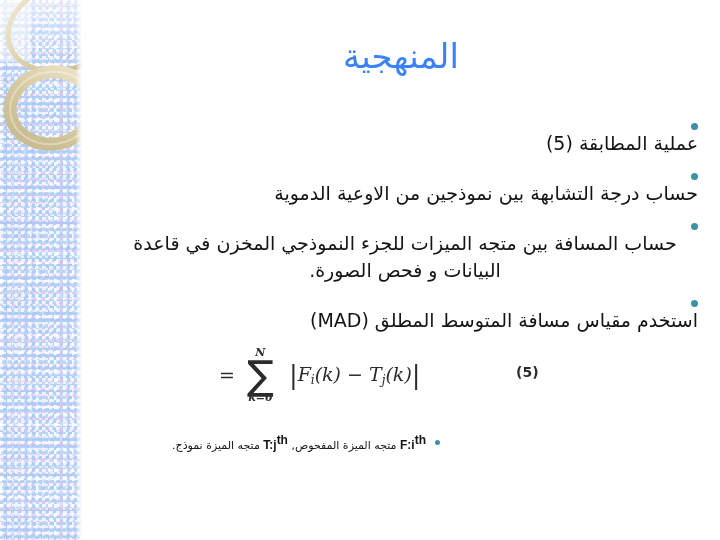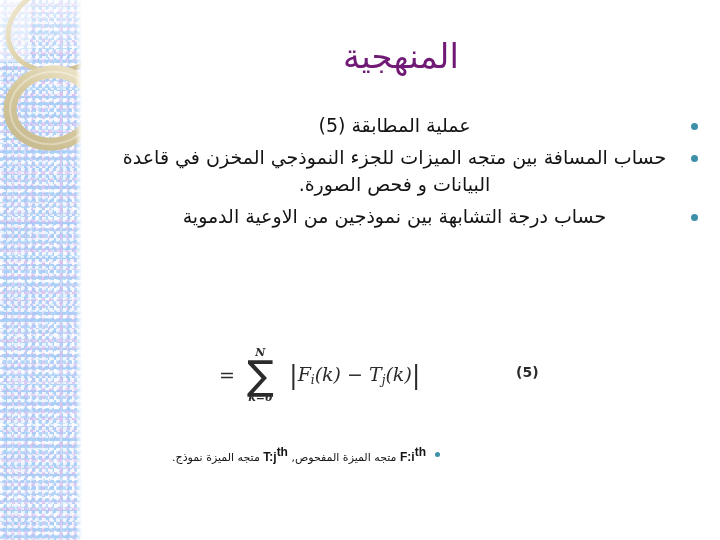--- a/index.html
+++ b/index.html
@@ -74,37 +74,37 @@
   #title {
     position: absolute;
     left: 82px;
     top: 36px;
     width: 638px;
     text-align: center;
     direction: rtl;
     font-family: "DejaVu Sans", "Liberation Sans", sans-serif;
     font-size: 34px;
     font-weight: 400;
-    color: #701a75;
+    color: #3b82f6;
     letter-spacing: 0;
     white-space: nowrap;
   }
 
   
   #body {
     position: absolute;
     right: 22px;
     top: 112px;
     width: 590px;
     direction: rtl;
     text-align: center;
   }
   .bullet-row {
     display: flex;
-    flex-direction: row;
+    flex-direction: column;
     align-items: flex-start;
     justify-content: flex-start;
     margin-bottom: 5px;
   }
   .bullet-dot {
     flex: 0 0 auto;
     width: 7px;
     height: 7px;
     border-radius: 50%;
     background: #3E8FA8;
@@ -171,21 +171,21 @@
     font-family: "DejaVu Sans", "Liberation Sans", sans-serif;
     font-size: 14px;
     font-weight: bold;
     color: #2b2b2b;
   }
 
   
   #footnote-row {
     position: absolute;
     right: 280px;
-    top: 444px;
+    top: 432px;
     display: flex;
     flex-direction: row;
     align-items: flex-start;
     direction: rtl;
   }
   #footnote-dot {
     width: 5px;
     height: 5px;
     border-radius: 50%;
     background: #3E8FA8;
@@ -251,28 +251,32 @@
 
   <div id="body">
 
     <div class="bullet-row">
       <span class="bullet-dot"></span>
       <span class="bullet-text">عملية المطابقة (5)</span>
     </div>
 
     <div class="bullet-row">
       <span class="bullet-dot"></span>
-      <span class="bullet-text">حساب المسافة بين متجه الميزات للجزء النموذجي المخزن في قاعدة البيانات و فحص الصورة.</span>
+      <span class="bullet-text">حساب درجة التشابهة بين نموذجين من الاوعية الدموية</span>
     </div>
 
     <div class="bullet-row">
       <span class="bullet-dot"></span>
-      <span class="bullet-text">حساب درجة التشابهة بين نموذجين من الاوعية الدموية</span>
-    </div>
-
+      <span class="bullet-text">حساب المسافة بين متجه الميزات للجزء النموذجي المخزن في قاعدة البيانات و فحص الصورة.</span>
+    </div>
+
+    <div class="bullet-row">
+      <span class="bullet-dot"></span>
+      <span class="bullet-text">استخدم مقياس مسافة المتوسط المطلق (MAD)</span>
+    </div>
 
   </div>
 
   <div id="equation-block">
     <div class="eq-inner">
 
 
       <span class="eq-eq">=</span>
 
       <span class="sigma-stack">

